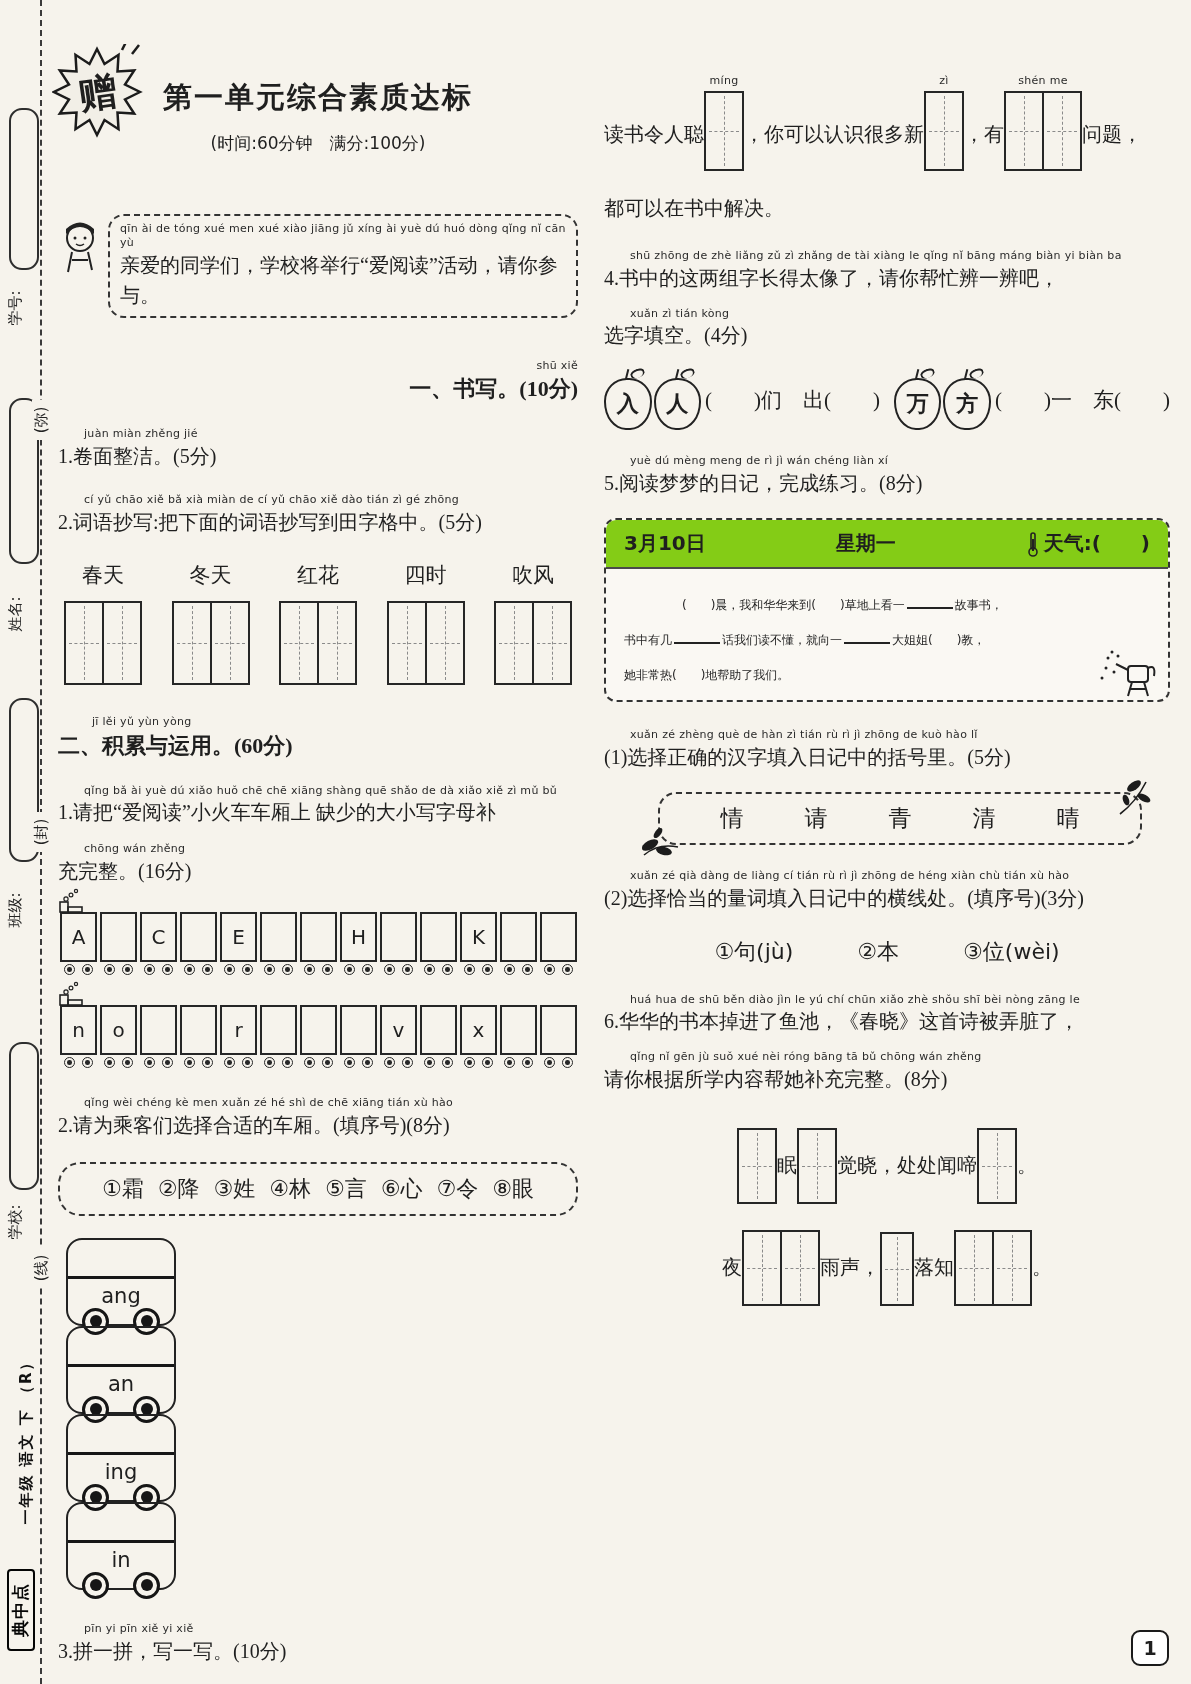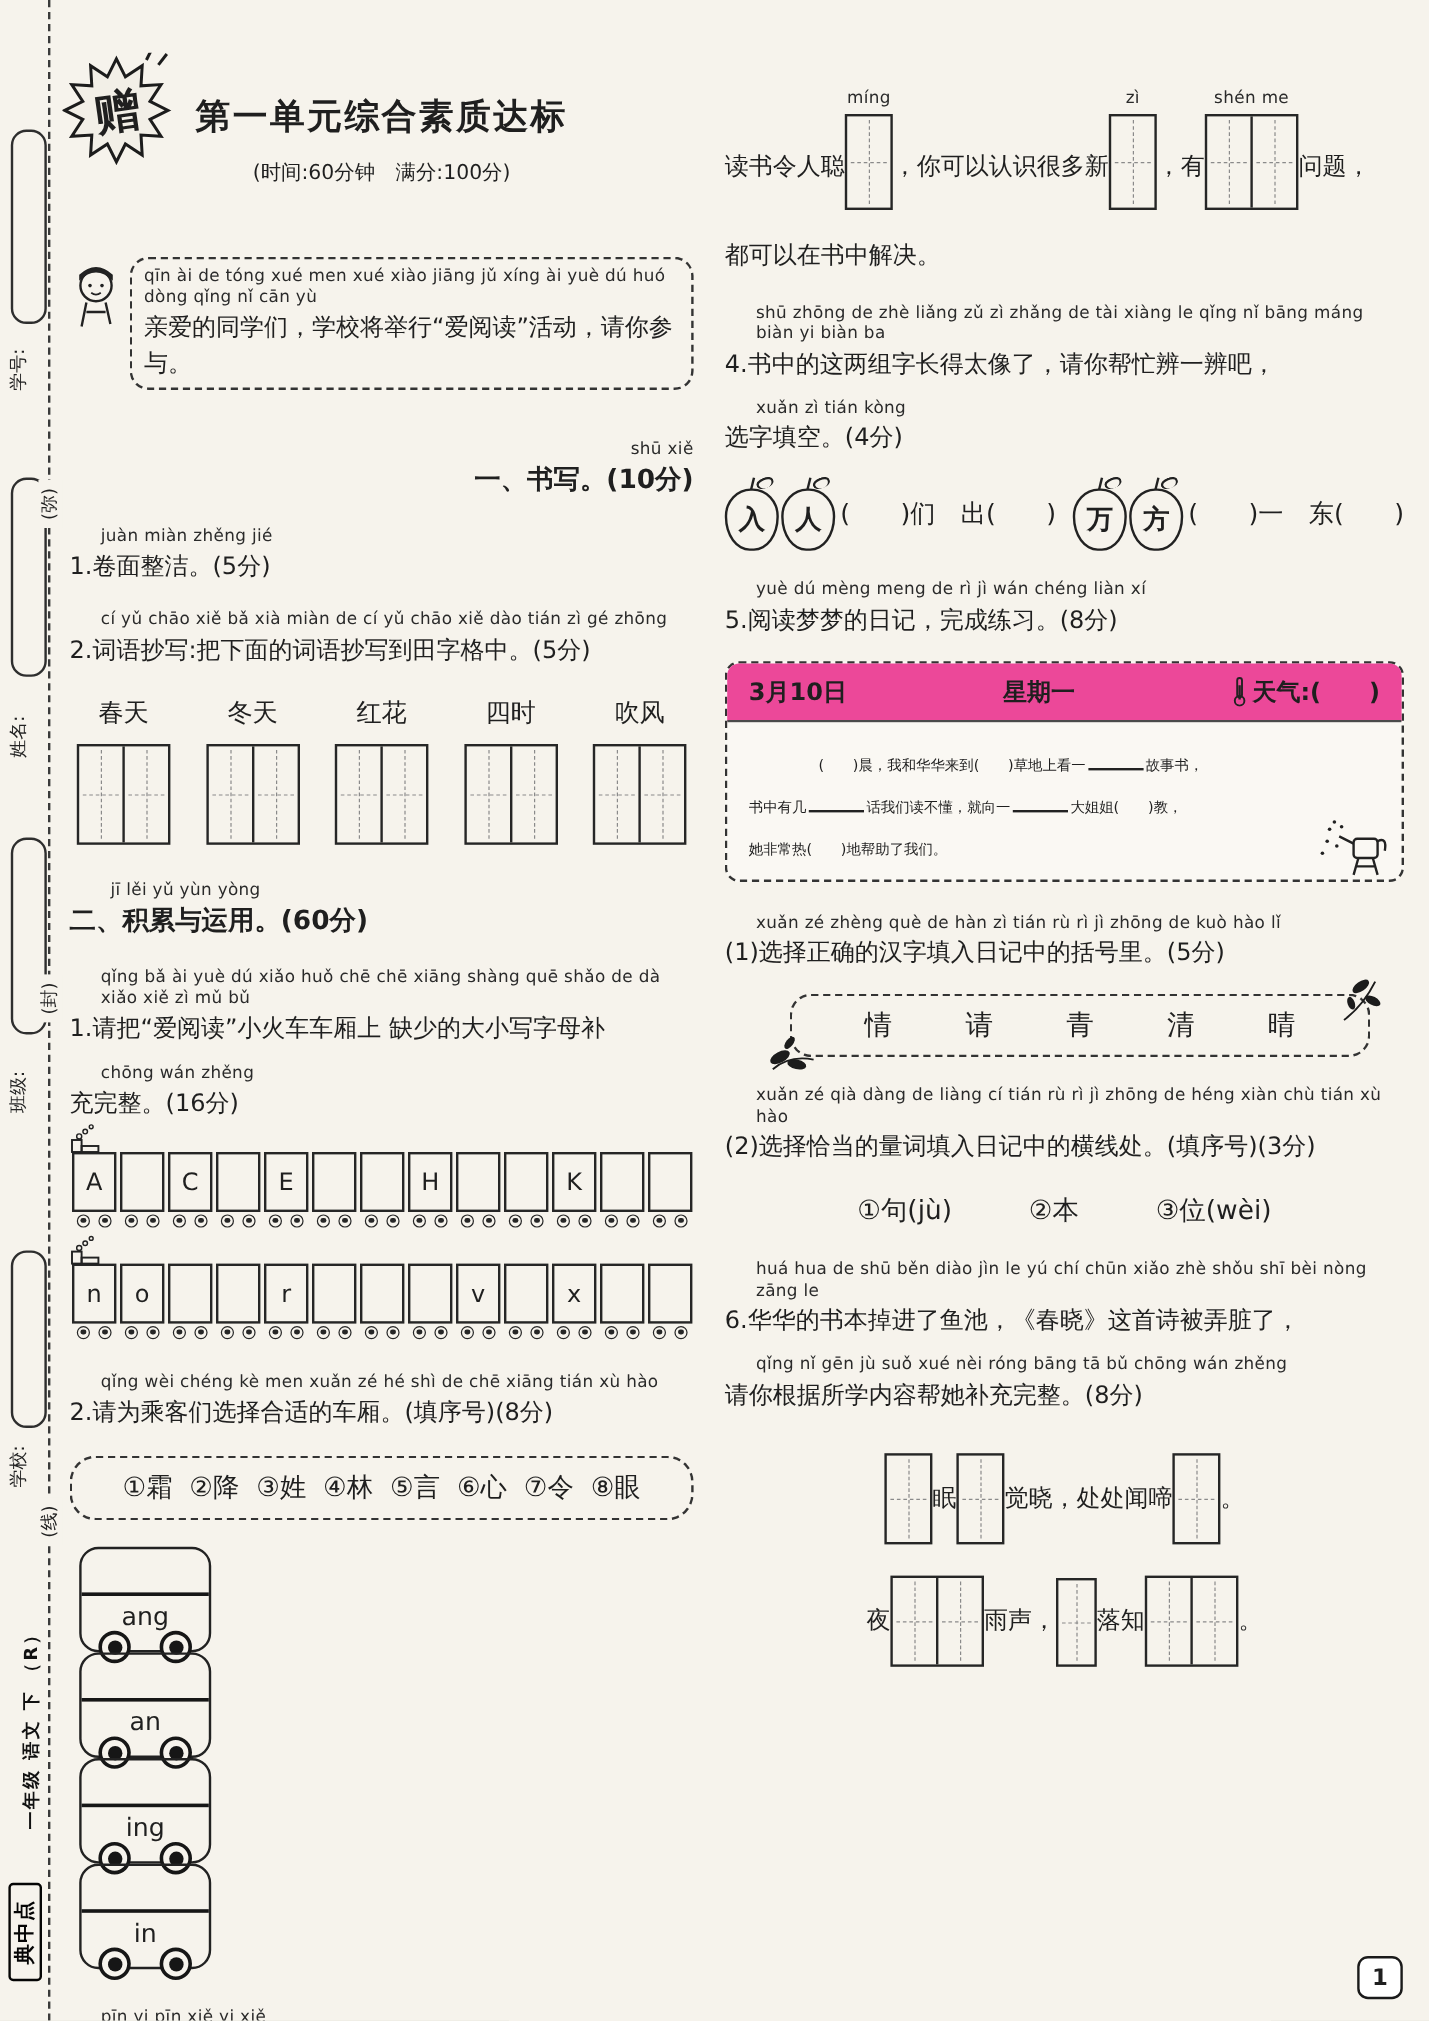--- a/index.html
+++ b/index.html
@@ -15,22 +15,22 @@
   .mfooter{position:absolute;width:300px;height:22px;text-align:center;font-size:15px;font-weight:bold;
            transform:rotate(-90deg);transform-origin:center;letter-spacing:2px;color:#111;}
   .mbrand{position:absolute;width:78px;height:24px;text-align:center;font-size:17px;font-weight:bold;
           transform:rotate(-90deg);transform-origin:center;color:#050505;letter-spacing:1px;
           border:2px solid #050505;border-radius:4px;background:#f6f3ec;}
   
   .content{position:absolute;left:58px;top:48px;width:1116px;display:flex;gap:26px;}
   .col{display:block;}
   .col.left{width:520px;}
   .col.right{width:566px;}
-  .pinyin{font-size:14px;color:#2a2a2a;letter-spacing:0.3px;line-height:1.25;}
-  .cn{font-size:20px;line-height:1.5;}
+  .pinyin{font-size:11px;color:#2a2a2a;letter-spacing:0.3px;line-height:1.25;}
+  .cn{font-size:20px;line-height:1.5;font-family:Liberation Serif, serif;}
   .h1{font-size:22px;font-weight:bold;}
   .qline{margin-top:22px;}
   .qline .pinyin{margin-left:26px;}
   
   .titlewrap{position:relative;padding-top:30px;min-height:120px;}
   .badge{position:absolute;left:-6px;top:-4px;width:92px;height:98px;}
   .badge .blabel{position:absolute;left:0;top:0;width:92px;height:98px;display:flex;align-items:center;
                  justify-content:center;font-size:38px;font-weight:bold;transform:rotate(-8deg);}
   .title{text-align:center;font-size:29px;font-weight:bold;letter-spacing:2px;}
   .subtitle{text-align:center;font-size:17px;margin-top:14px;}
@@ -80,21 +80,21 @@
          border-radius:48% 48% 46% 46% / 44% 44% 54% 54%;align-items:center;justify-content:center;
          font-size:22px;font-weight:bold;margin-top:8px;}
   .apple::before{content:"";position:absolute;top:-10px;left:20px;width:8px;height:10px;
                  border-left:2.5px solid #222;transform:rotate(14deg);}
   .apple::after{content:"";position:absolute;top:-11px;left:24px;width:11px;height:7px;
                 border:2px solid #222;border-radius:60% 60% 60% 60%;transform:rotate(-22deg);border-bottom:none;}
   .apple + .apple{margin-left:2px;}
   .apple-line .cn{white-space:nowrap;margin-left:4px;font-size:21px;}
   
   .diary{position:relative;border:2.5px dashed #333;border-radius:12px;margin-top:20px;background:#faf8f3;}
-  .diary-head{display:flex;align-items:center;background:#ec4899;border-bottom:2.5px solid #4a4a4a;
+  .diary-head{display:flex;align-items:center;background:#84cc16;border-bottom:2.5px solid #4a4a4a;
               border-radius:10px 10px 0 0;padding:10px 18px;font-size:20px;font-weight:bold;}
   .diary-head .dh-date{flex:0 0 auto;}
   .diary-head .dh-week{flex:1;text-align:center;}
   .weather{display:inline-flex;align-items:center;gap:4px;}
   .diary-body{padding:10px 18px 16px 18px;font-size:12px;}
   .dline{margin-top:18px;white-space:nowrap;}
   .dline.indent{padding-left:58px;}
   .blank{display:inline-block;width:46px;border-bottom:2px solid #222;height:4px;margin:0 2px;}
   .wcan{position:absolute;right:6px;bottom:2px;}
   

